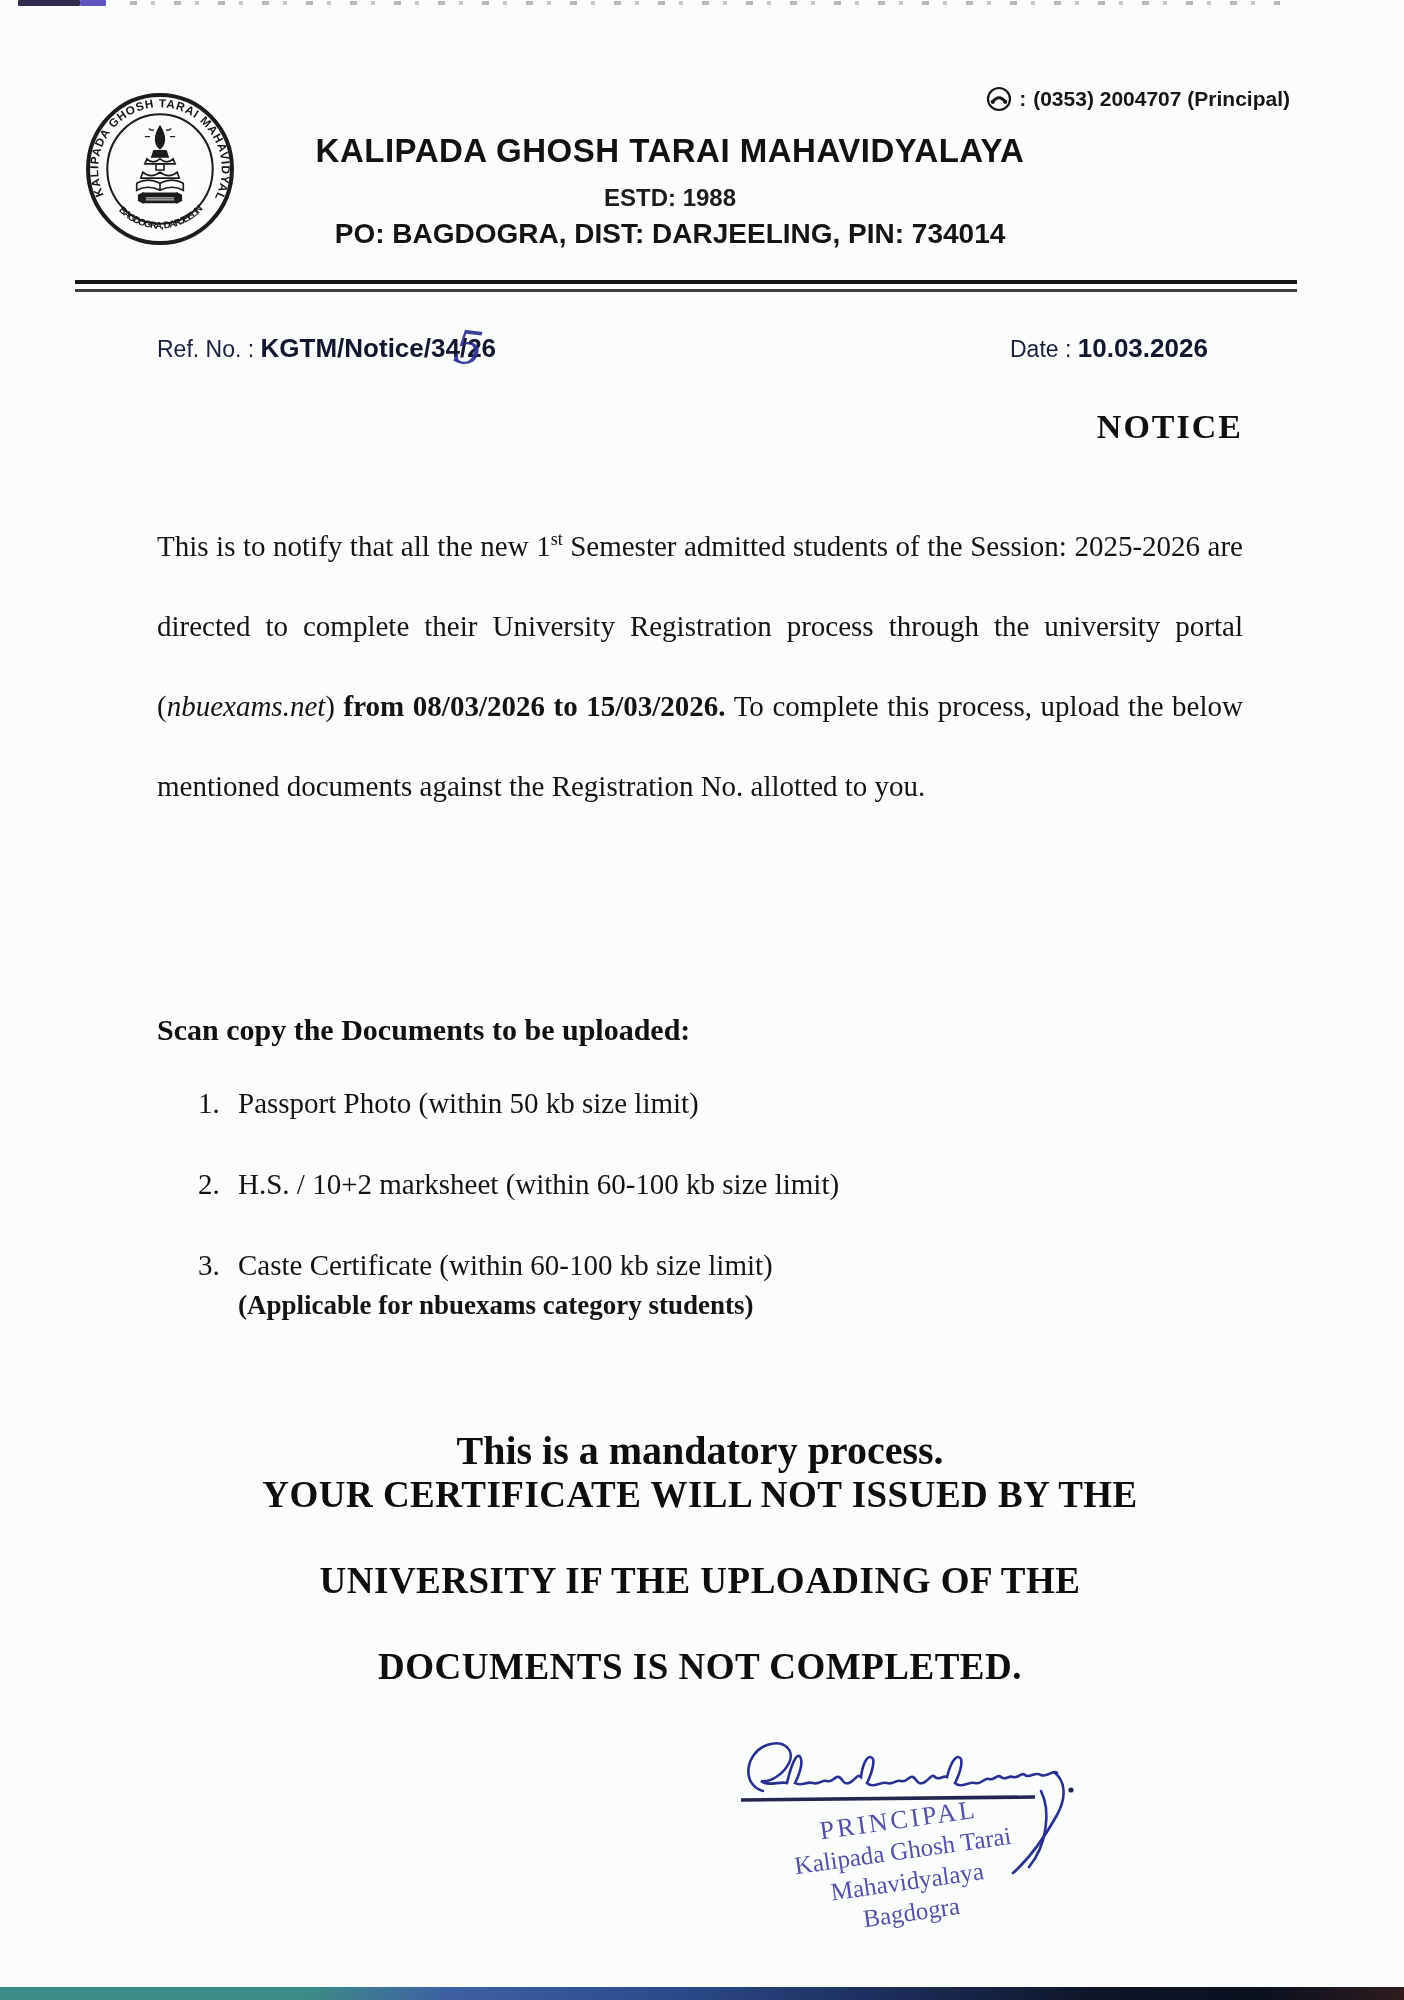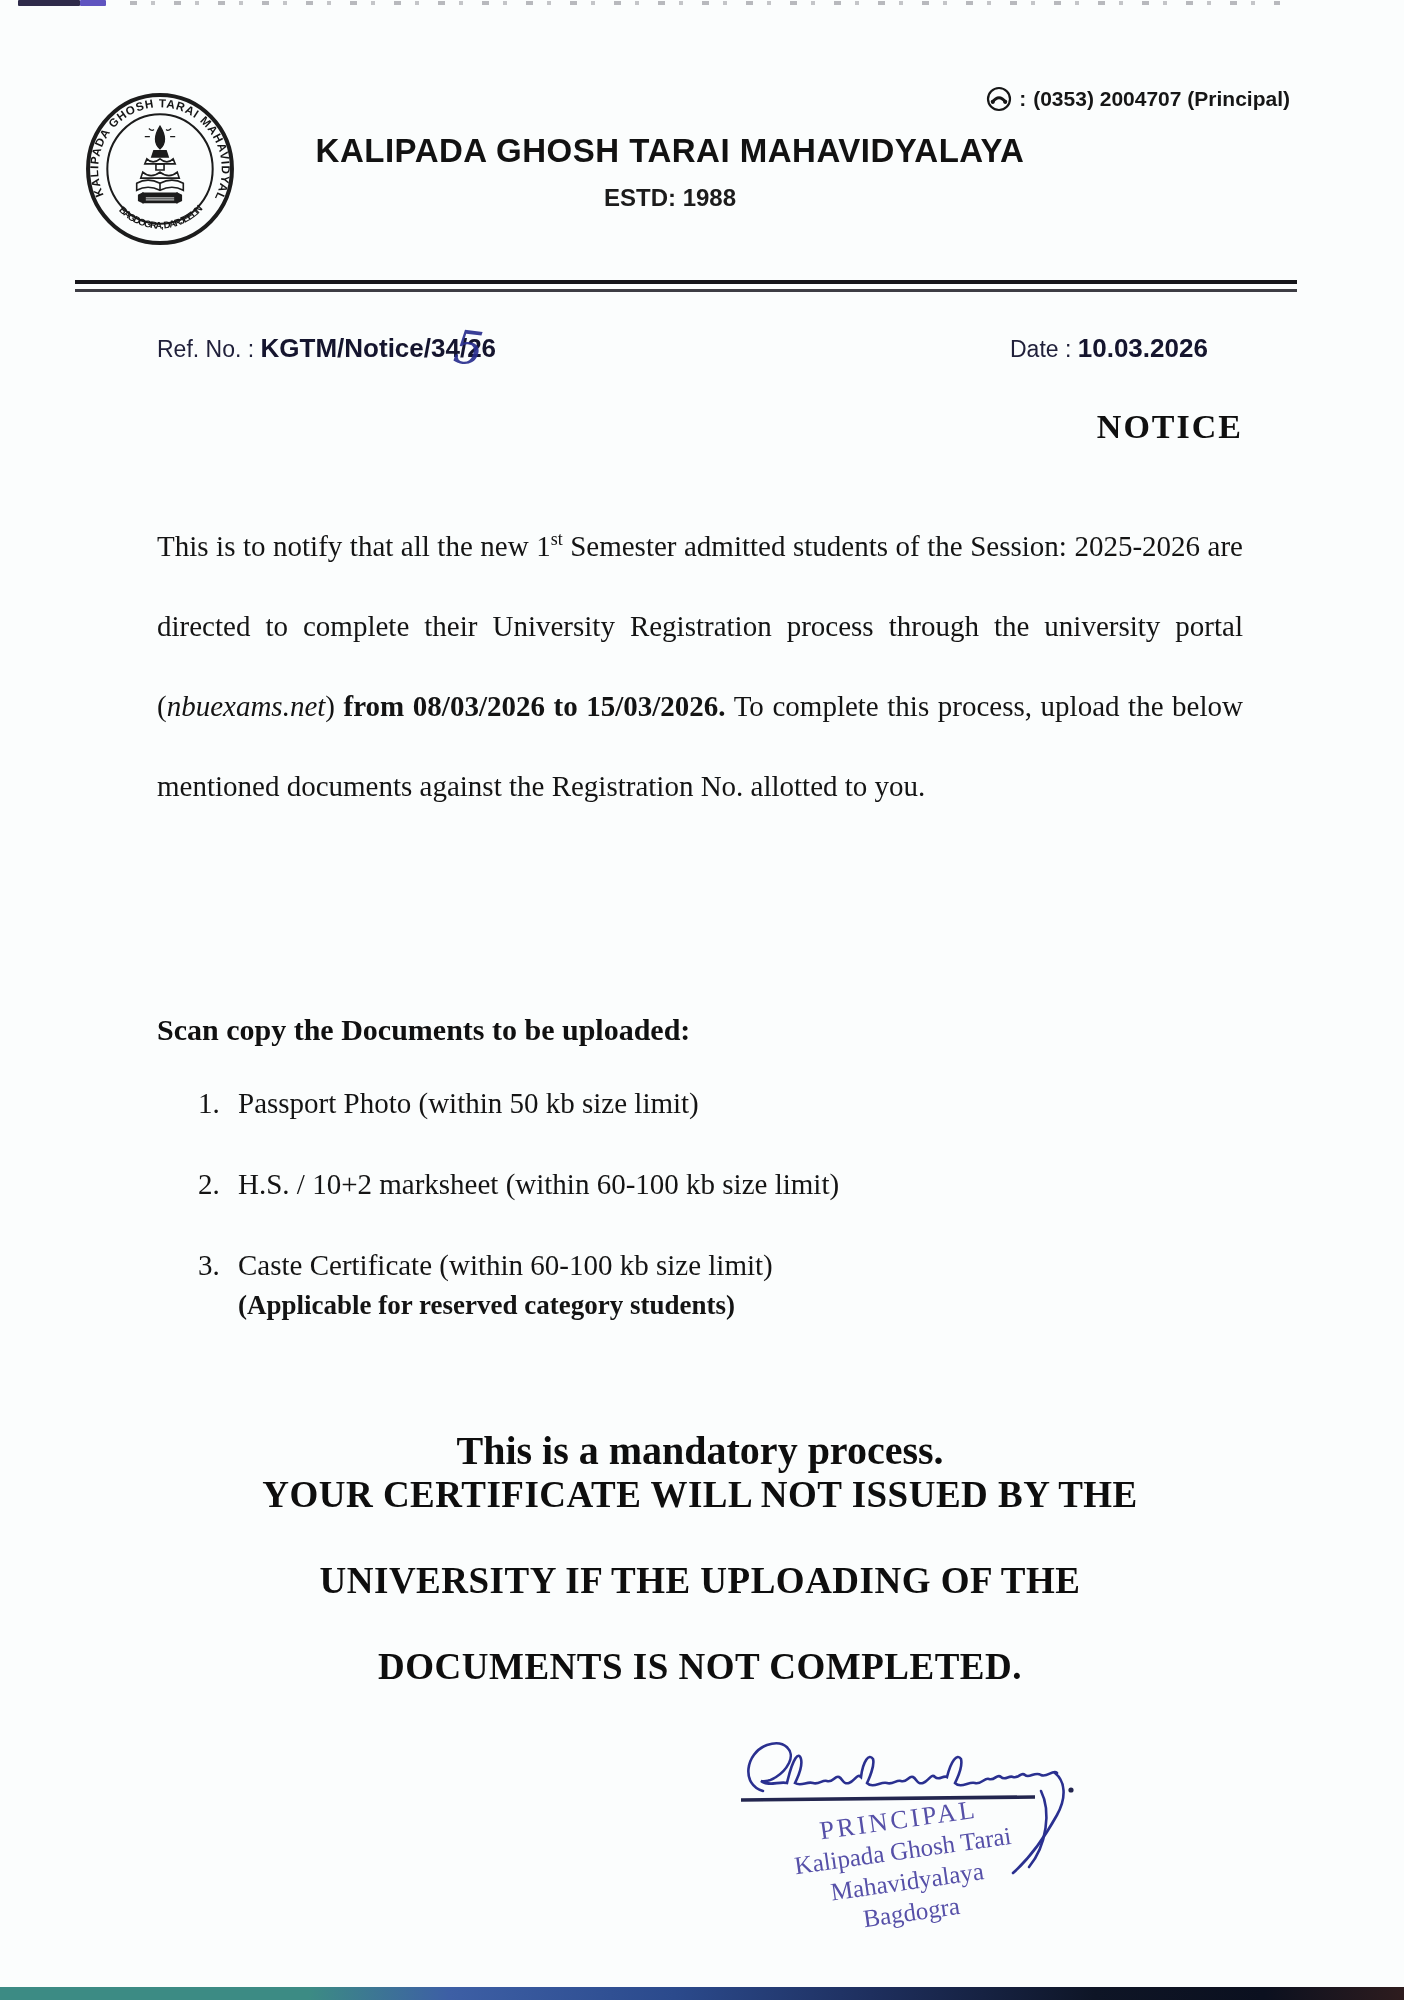--- a/index.html
+++ b/index.html
@@ -114,20 +114,21 @@
       <line x1="75" y1="90" x2="75" y2="97"></line>
 
       <rect x="58" y="100" width="34" height="9" fill="#1c1c1c"></rect>
       <path d="M54 102 l4 -2 v9 l-4 -2 Z M96 102 l-4 -2 v9 l4 -2 Z" fill="#1c1c1c"></path>
       <path d="M61 104.5 h28 M61 106.5 h28" stroke="#fbfdfd" stroke-width=".9"></path>
     </g>
   </svg>
 
   <div class="college-name">KALIPADA GHOSH TARAI MAHAVIDYALAYA</div>
   <div class="estd">ESTD: 1988</div>
+  <div class="address">PO: BAGDOGRA, DIST: DARJEELING, PIN: 734014</div>
 
   <div class="double-rule"></div>
 
   <div class="ref-line">
     <span>Ref. No. :</span>
     <span class="val">KGTM/Notice/34</span><span class="val">/26</span>
     <span class="handwritten-5">5</span>
   </div>
   <div class="date-line">
     <span>Date :</span>
@@ -146,21 +147,21 @@
       <span>Passport Photo (within 50 kb size limit)</span>
     </div>
     <div class="doc-item">
       <span class="num">2.</span>
       <span>H.S. / 10+2 marksheet (within 60-100 kb size limit)</span>
     </div>
     <div class="doc-item">
       <span class="num">3.</span>
       <span>
         <span>Caste Certificate (within 60-100 kb size limit)</span>
-        <div class="doc-note">(Applicable for reserved category students)</div>
+        <div class="doc-note">(Applicable for nbuexams category students)</div>
       </span>
     </div>
   </div>
 
   <div class="emph-1">This is a mandatory process.</div>
   <div class="emph-caps caps-a">YOUR CERTIFICATE WILL NOT ISSUED BY THE</div>
   <div class="emph-caps caps-c">DOCUMENTS IS NOT COMPLETED.</div>
   <div class="emph-caps caps-b">UNIVERSITY IF THE UPLOADING OF THE</div>
 
   <svg class="sig-svg" viewBox="0 0 345 170">

